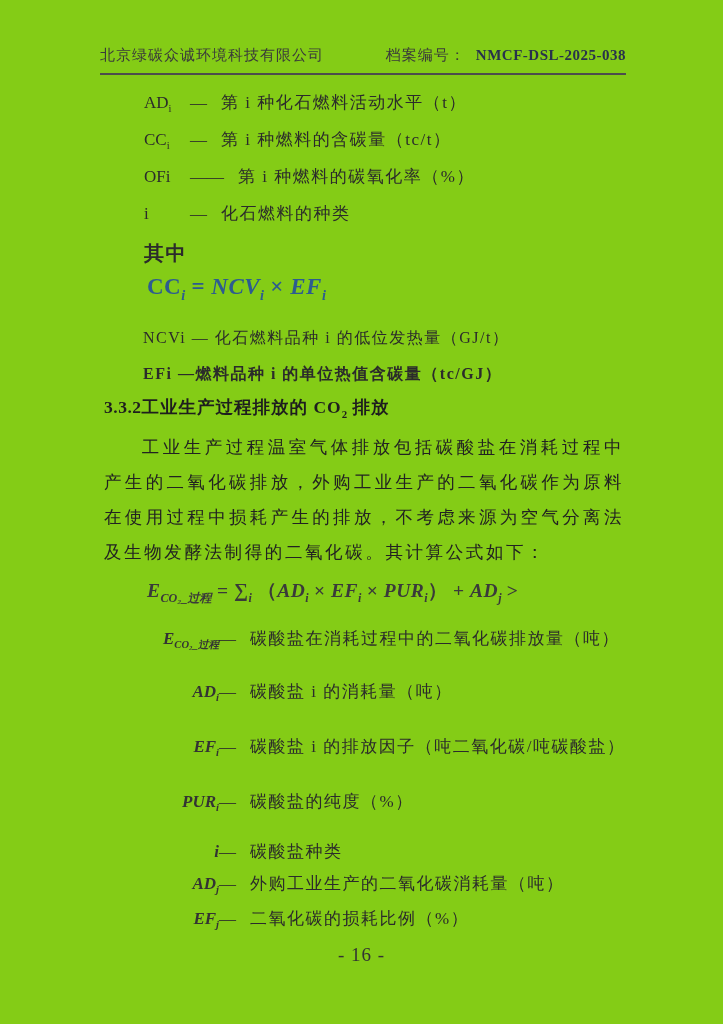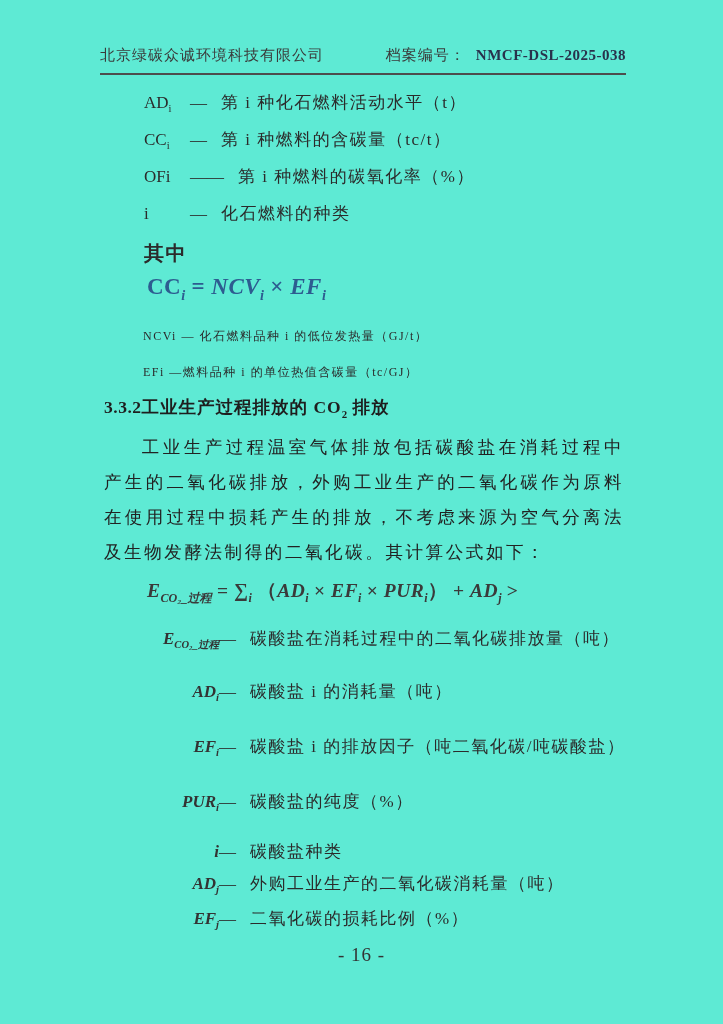--- a/index.html
+++ b/index.html
@@ -1,20 +1,20 @@
 <!DOCTYPE html>
 <html><head>
 <meta charset="utf-8">
 <style>
   html, body { margin: 0; padding: 0; background: #ffffff; }
   .page {
     position: relative;
     width: 723px;
     height: 1024px;
-    background: #5eead4;
+    background: #84cc16;
     font-family: "Liberation Serif", "DejaVu Serif", serif;
     color: #2b2b2b;
     overflow: hidden;
   }
 
   
   .header {
     position: absolute;
     left: 100px;
     right: 97px;
@@ -59,24 +59,24 @@
     font-weight: 700;
     font-style: italic;
     color: #2d5c90;
     letter-spacing: 0.5px;
   }
   .up { font-style: normal !important; }
 
   
   .ncv-line, .ef-line {
     position: absolute; left: 143px;
-    font-size: 12px; letter-spacing: 1.5px; white-space: nowrap;
+    font-size: 16px; letter-spacing: 1.5px; white-space: nowrap;
   }
   .ncv-line { top: 328px; }
-  .ef-line { top: 364px; }
+  .ef-line { top: 364px; font-weight: bold; }
 
   
   .section-heading {
     position: absolute; left: 104px; top: 395px;
     font-size: 17.5px; font-weight: 700; letter-spacing: 1px;
     color: #1e1e1e;
   }
   .section-heading .num { letter-spacing: 0.5px; }
 
   

